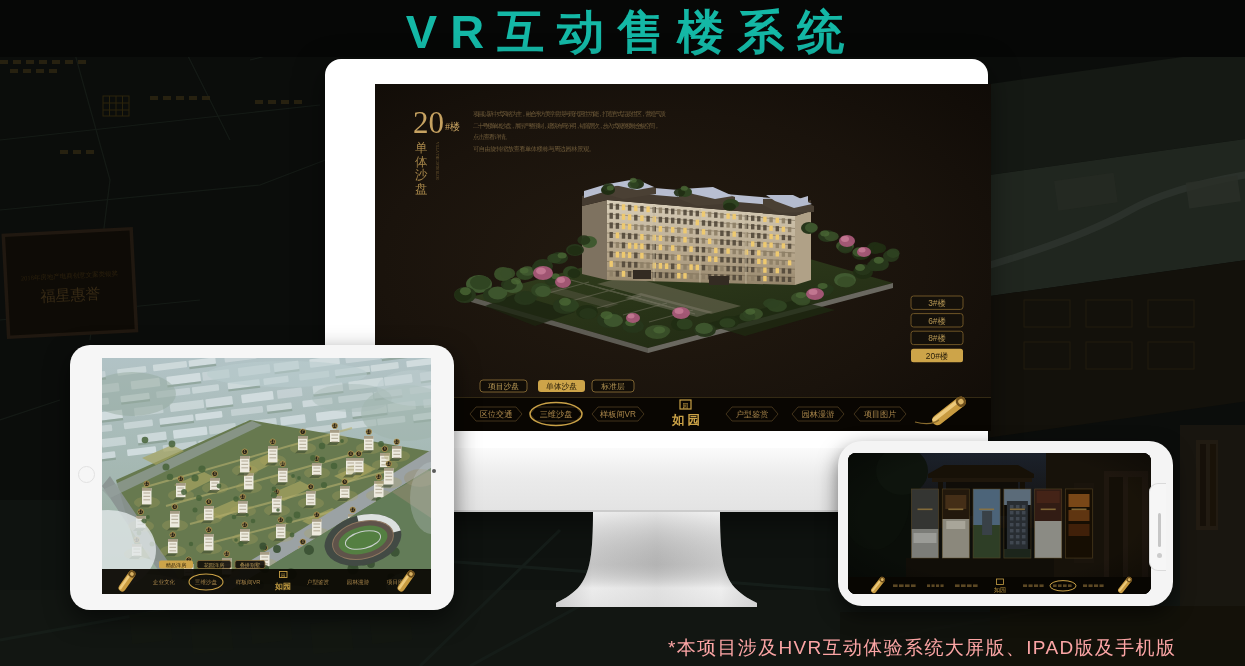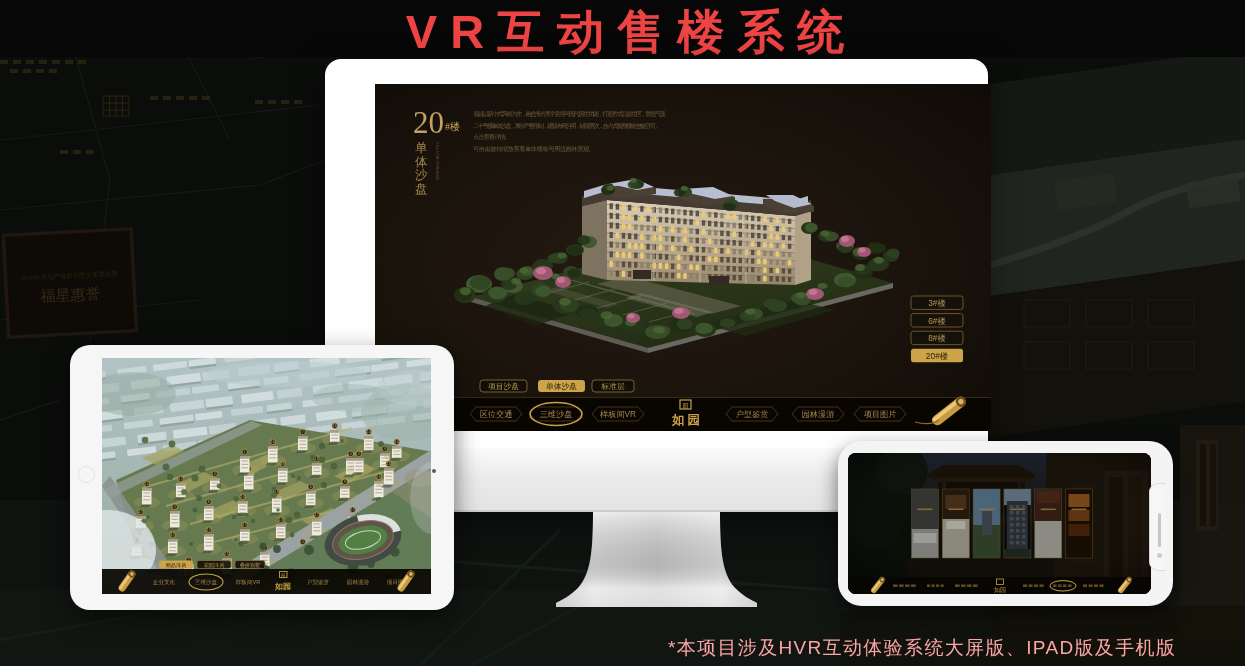--- a/index.html
+++ b/index.html
@@ -110,21 +110,21 @@
       <g fill="#141811" opacity="0.95">
         <rect x="130" y="612" width="40" height="30" transform="rotate(-6 150 620)"></rect>
         <rect x="190" y="622" width="40" height="30" transform="rotate(-6 210 620)"></rect>
         <rect x="250" y="612" width="40" height="30" transform="rotate(-6 270 620)"></rect>
         <rect x="310" y="622" width="40" height="30" transform="rotate(-6 330 620)"></rect>
         <rect x="370" y="612" width="40" height="30" transform="rotate(-6 390 620)"></rect>
       </g>
     </svg>
   <div class="abs" style="left:0;top:0;width:1245px;height:57px;background:#060706"></div>
   <div class="abs" style="left:0;top:0;width:1245px;text-align:center;font-size:47px;font-weight:bold;
-       color:#ef4444;letter-spacing:13px;text-indent:18px;line-height:63px;">VR互动售楼系统</div>
+       color:#14b8a6;letter-spacing:13px;text-indent:18px;line-height:63px;">VR互动售楼系统</div>
 
   <div class="abs" style="left:325px;top:59px;width:663px;height:453px;background:#ffffff;
        border-radius:16px 16px 5px 5px;box-shadow:0 10px 30px rgba(0,0,0,0.5);"></div>
   <div class="abs" style="left:325px;top:448px;width:663px;height:64px;border-radius:0 0 5px 5px;
        background:linear-gradient(#fbfbfb,#ebebeb 45%,#e3e3e3);"></div>
   <div class="abs" style="left:325px;top:510px;width:663px;height:2px;background:#cccccc;"></div>
   <div class="abs" style="left:347px;top:84px;width:616px;height:347px;background:#140f0a;margin-left:28px;">
     <svg width="616" height="347">
 <defs>
   <radialGradient id="mbg" cx="45%" cy="52%" r="80%">

